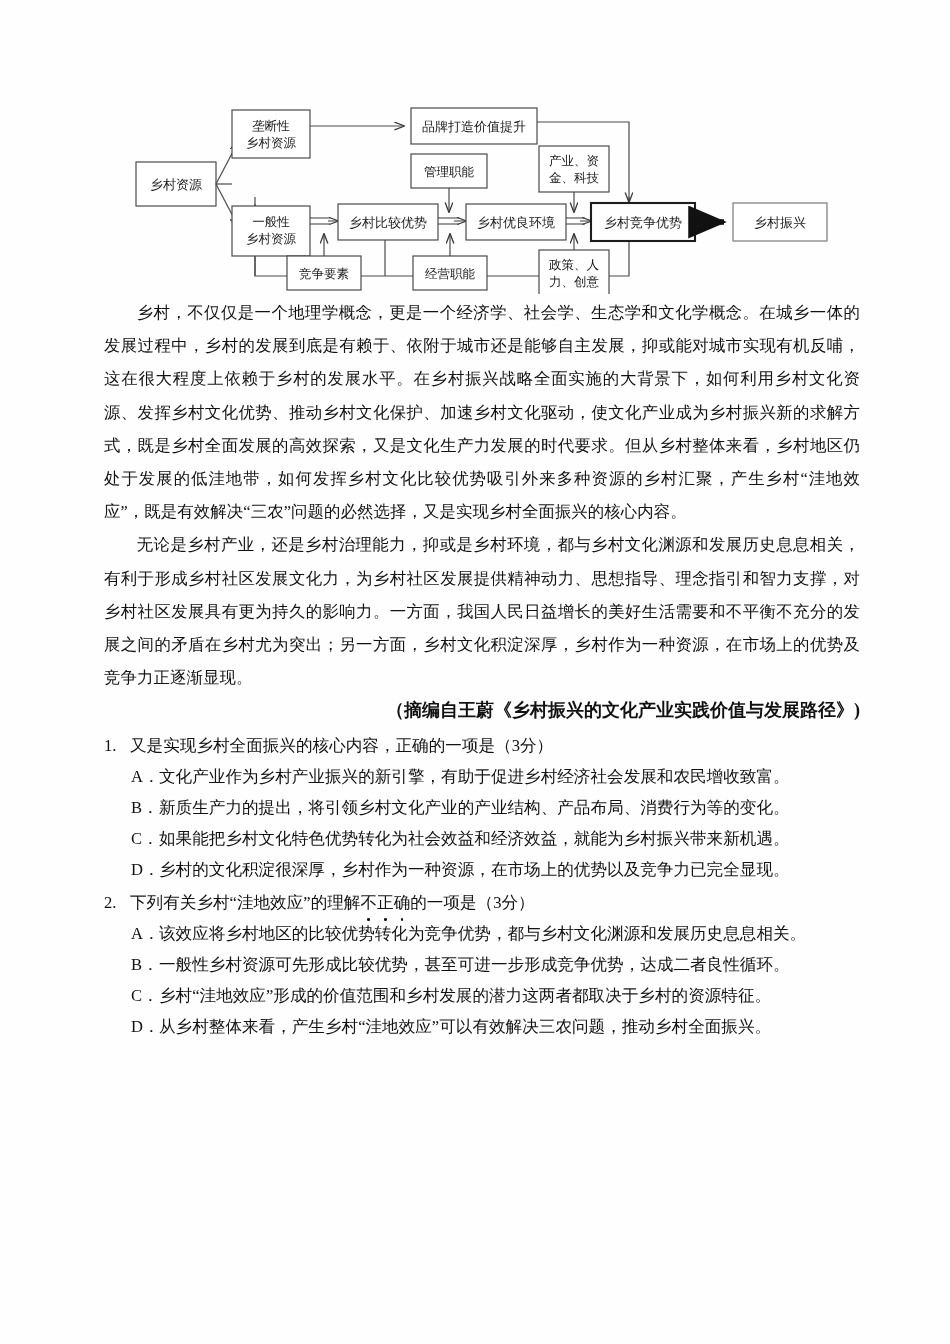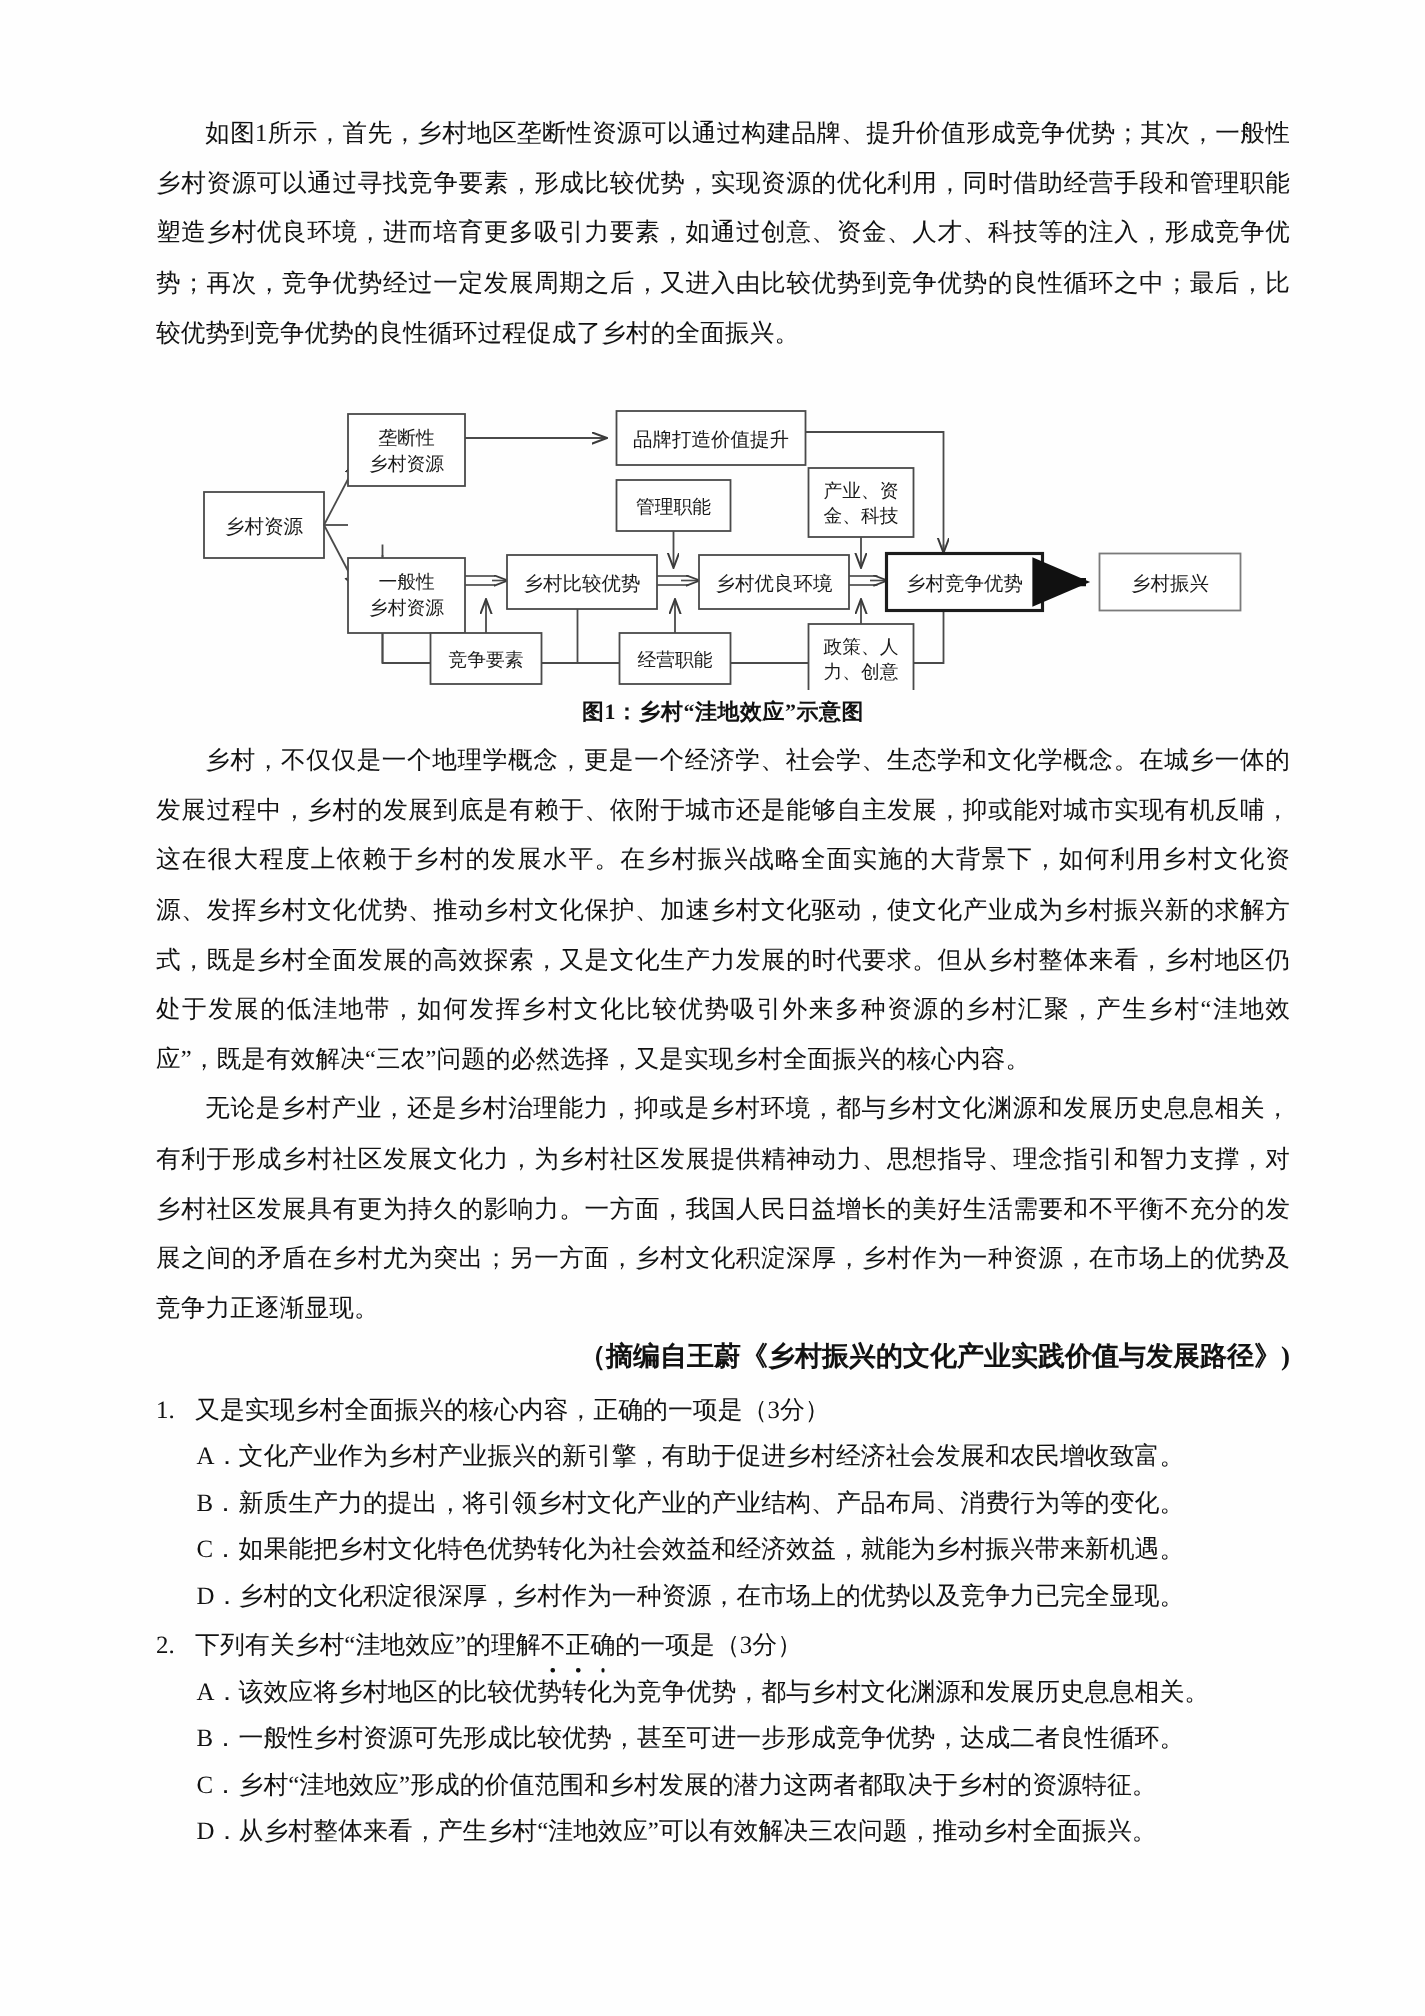--- a/index.html
+++ b/index.html
@@ -128,21 +128,20 @@
     font-family: "Liberation Sans", "DejaVu Sans", sans-serif;
     fill: #1a1a1a;
   }
 </style>
 </head>
 <body>
 
 <div id="page">
   <div class="content">
 
-    <p class="para">如图1所示，首先，乡村地区垄断性资源可以通过构建品牌、提升价值形成竞争优势；其次，一般性乡村资源可以通过寻找竞争要素，形成比较优势，实现资源的优化利用，同时借助经营手段和管理职能塑造乡村优良环境，进而培育更多吸引力要素，如通过创意、资金、人才、科技等的注入，形成竞争优势；再次，竞争优势经过一定发展周期之后，又进入由比较优势到竞争优势的良性循环之中；最后，比较优势到竞争优势的良性循环过程促成了乡村的全面振兴。</p>
 
     <div class="figure-wrap">
       <svg width="700" height="210" viewBox="0 0 700 210">
         <defs>
           <marker id="ah" markerWidth="9" markerHeight="9" refX="8" refY="3.2" orient="auto">
             <path d="M0,0 L8.5,3.2 L0,6.4" fill="none" stroke="#3a3a3a" stroke-width="1.1"></path>
           </marker>
           <marker id="ahb" markerWidth="8" markerHeight="8" refX="6.5" refY="3" orient="auto">
             <path d="M0,0 L7,3 L0,6 Z" fill="#111"></path>
           </marker>
@@ -217,21 +216,20 @@
         <text x="318" y="194" font-size="12.5" text-anchor="middle">经营职能</text>
         <path d="M318,172 L318,150" fill="none" stroke="#4a4a4a" stroke-width="1.2" marker-end="url(#ah)"></path>
 
         <rect x="407" y="166" width="70" height="46" fill="#fff" stroke="#4a4a4a" stroke-width="1.2"></rect>
         <text x="442" y="185" font-size="12.5" text-anchor="middle">政策、人</text>
         <text x="442" y="202" font-size="12.5" text-anchor="middle">力、创意</text>
         <path d="M442,166 L442,150" fill="none" stroke="#4a4a4a" stroke-width="1.2" marker-end="url(#ah)"></path>
       </svg>
     </div>
 
-    <div class="figure-caption">图1：乡村“洼地效应”示意图</div>
 
     <p class="para">乡村，不仅仅是一个地理学概念，更是一个经济学、社会学、生态学和文化学概念。在城乡一体的发展过程中，乡村的发展到底是有赖于、依附于城市还是能够自主发展，抑或能对城市实现有机反哺，这在很大程度上依赖于乡村的发展水平。在乡村振兴战略全面实施的大背景下，如何利用乡村文化资源、发挥乡村文化优势、推动乡村文化保护、加速乡村文化驱动，使文化产业成为乡村振兴新的求解方式，既是乡村全面发展的高效探索，又是文化生产力发展的时代要求。但从乡村整体来看，乡村地区仍处于发展的低洼地带，如何发挥乡村文化比较优势吸引外来多种资源的乡村汇聚，产生乡村“洼地效应”，既是有效解决“三农”问题的必然选择，又是实现乡村全面振兴的核心内容。</p>
     <p class="para">无论是乡村产业，还是乡村治理能力，抑或是乡村环境，都与乡村文化渊源和发展历史息息相关，有利于形成乡村社区发展文化力，为乡村社区发展提供精神动力、思想指导、理念指引和智力支撑，对乡村社区发展具有更为持久的影响力。一方面，我国人民日益增长的美好生活需要和不平衡不充分的发展之间的矛盾在乡村尤为突出；另一方面，乡村文化积淀深厚，乡村作为一种资源，在市场上的优势及竞争力正逐渐显现。</p>
 
     <div class="attribution">（摘编自王蔚《乡村振兴的文化产业实践价值与发展路径》)</div>
 
     <div class="question">
       <div class="q-stem">
         <span class="q-num">1.</span>
         <span class="q-stem-text">又是实现乡村全面振兴的核心内容，正确的一项是（3分）</span>

